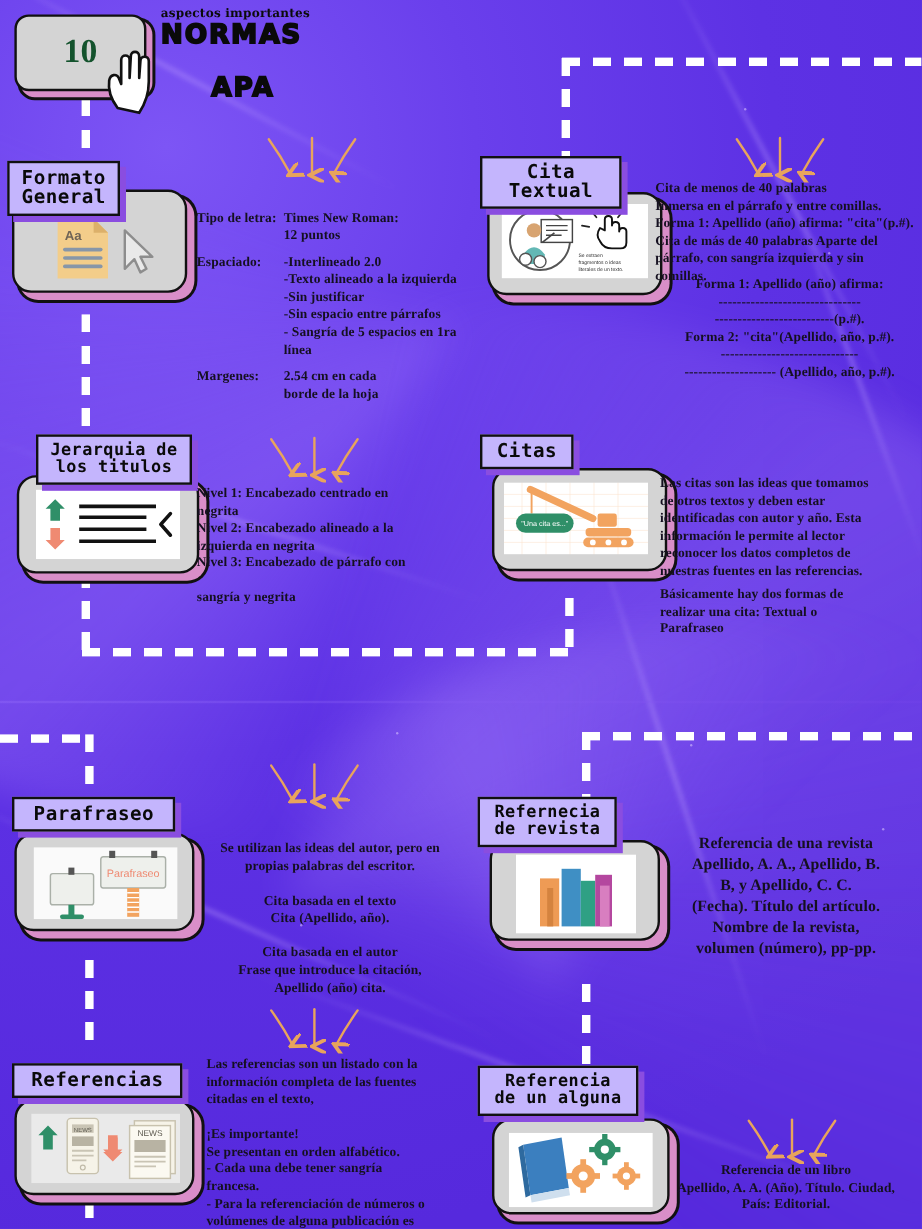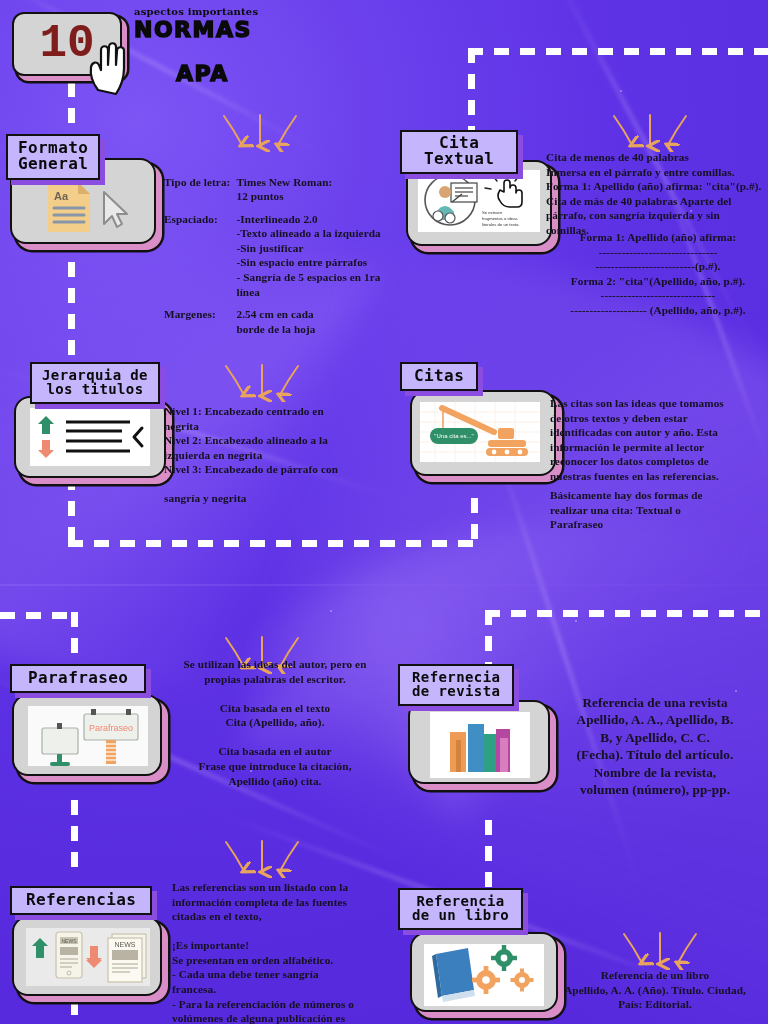--- a/index.html
+++ b/index.html
@@ -86,21 +86,21 @@
   .txt.big { font-size:13.2px; line-height:1.32; }
 
   
   .arrows { position:absolute; z-index:2; }
 
   
   #badge { position:absolute; left:12px; top:12px; width:110px; height:64px;
     background:#d4d4d4; border:2.5px solid #111; border-radius:12px;
     box-shadow:5px 5px 0 0 #d98ec8, 5px 5px 0 2.5px #111; z-index:3;
     display:flex; align-items:center; justify-content:center; }
-  #badge span { font-family:Liberation Mono, monospace; font-weight:bold; font-size:46px; color:#7f1d1d; }
+  #badge span { font-family:Liberation Serif, serif; font-weight:bold; font-size:28px; color:#14532d; }
   #hand { position:absolute; left:84px; top:38px; width:52px; height:58px; z-index:5; }
   #title { position:absolute; left:134px; top:6px; z-index:3; }
   #title .sub { font-family:"DejaVu Serif", serif; font-weight:bold; font-size:10px; color:#0b0b0b; letter-spacing:.2px; }
   #title .t1, #title .t2 {
     font-family:"DejaVu Sans", sans-serif; font-weight:bold;
     font-size:22px; color:#0a0a0a; letter-spacing:1.5px; line-height:1.0;
     -webkit-text-stroke:1.5px #0a0a0a;
   }
   #title .t1 { margin-top:2px; }
   #title .t2 { margin-top:22px; margin-left:42px; }
@@ -401,21 +401,21 @@
     <rect x="78" y="34" width="10" height="24" fill="#f2a35f"></rect>
     <g stroke="#fff" stroke-width="1.2">
         <path d="M78 38 H88"></path>
         <path d="M78 42 H88"></path>
         <path d="M78 46 H88"></path>
         <path d="M78 50 H88"></path>
         <path d="M78 54 H88"></path>
       </g>
   </svg>
 </div>
-<div class="txt c" style="left:166px; top:657px; width:218px;">Se utilizan las ideas del autor, pero en
+<div class="txt c" style="left:166px; top:700px; width:218px;">Se utilizan las ideas del autor, pero en
 propias palabras del escritor.
 
 Cita basada en el texto
 Cita (Apellido, año).
 
 Cita basada en el autor
 Frase que introduce la citación,
 Apellido (año) cita.</div>
 
 <div class="card" style="left:394px; top:664px; width:175px; height:132px;">
@@ -481,21 +481,21 @@
 - Cada una debe tener sangría
 francesa.
 - Para la referenciación de números o
 volúmenes de alguna publicación es
 necesario usar números arábigos y no</div>
 
 <div class="card" style="left:394px; top:888px; width:180px; height:132px;">
   <div class="panel" style="left:16px; top:44px; width:148px; height:80px;"></div>
   <div class="tag sm" style="left:4px; top:0px; padding:4px 12px 5px;">
     <span>Referencia</span>
-    <span>de un libro</span>
+    <span>de un alguna</span>
   </div>
   <svg style="position:absolute;left:30px;top:56px;width:120px;height:62px;" viewBox="0 0 120 62">
     <rect x="0" y="0" width="120" height="62" fill="#fff"></rect>
     <path d="M12 10 L44 4 L50 46 L18 52 Z" fill="#3b7fbf"></path>
     <path d="M12 10 L18 52 L14 54 L8 12 Z" fill="#2e6a9f"></path>
     <path d="M18 52 L50 46 L51 52 L19 58 Z" fill="#cfdfee"></path>
     <g transform="translate(80,14)">
       <circle cx="0" cy="0" r="9" fill="#2f8f68"></circle>
         <circle cx="0" cy="0" r="3.4" fill="#fff"></circle>
       <g fill="#2f8f68">

